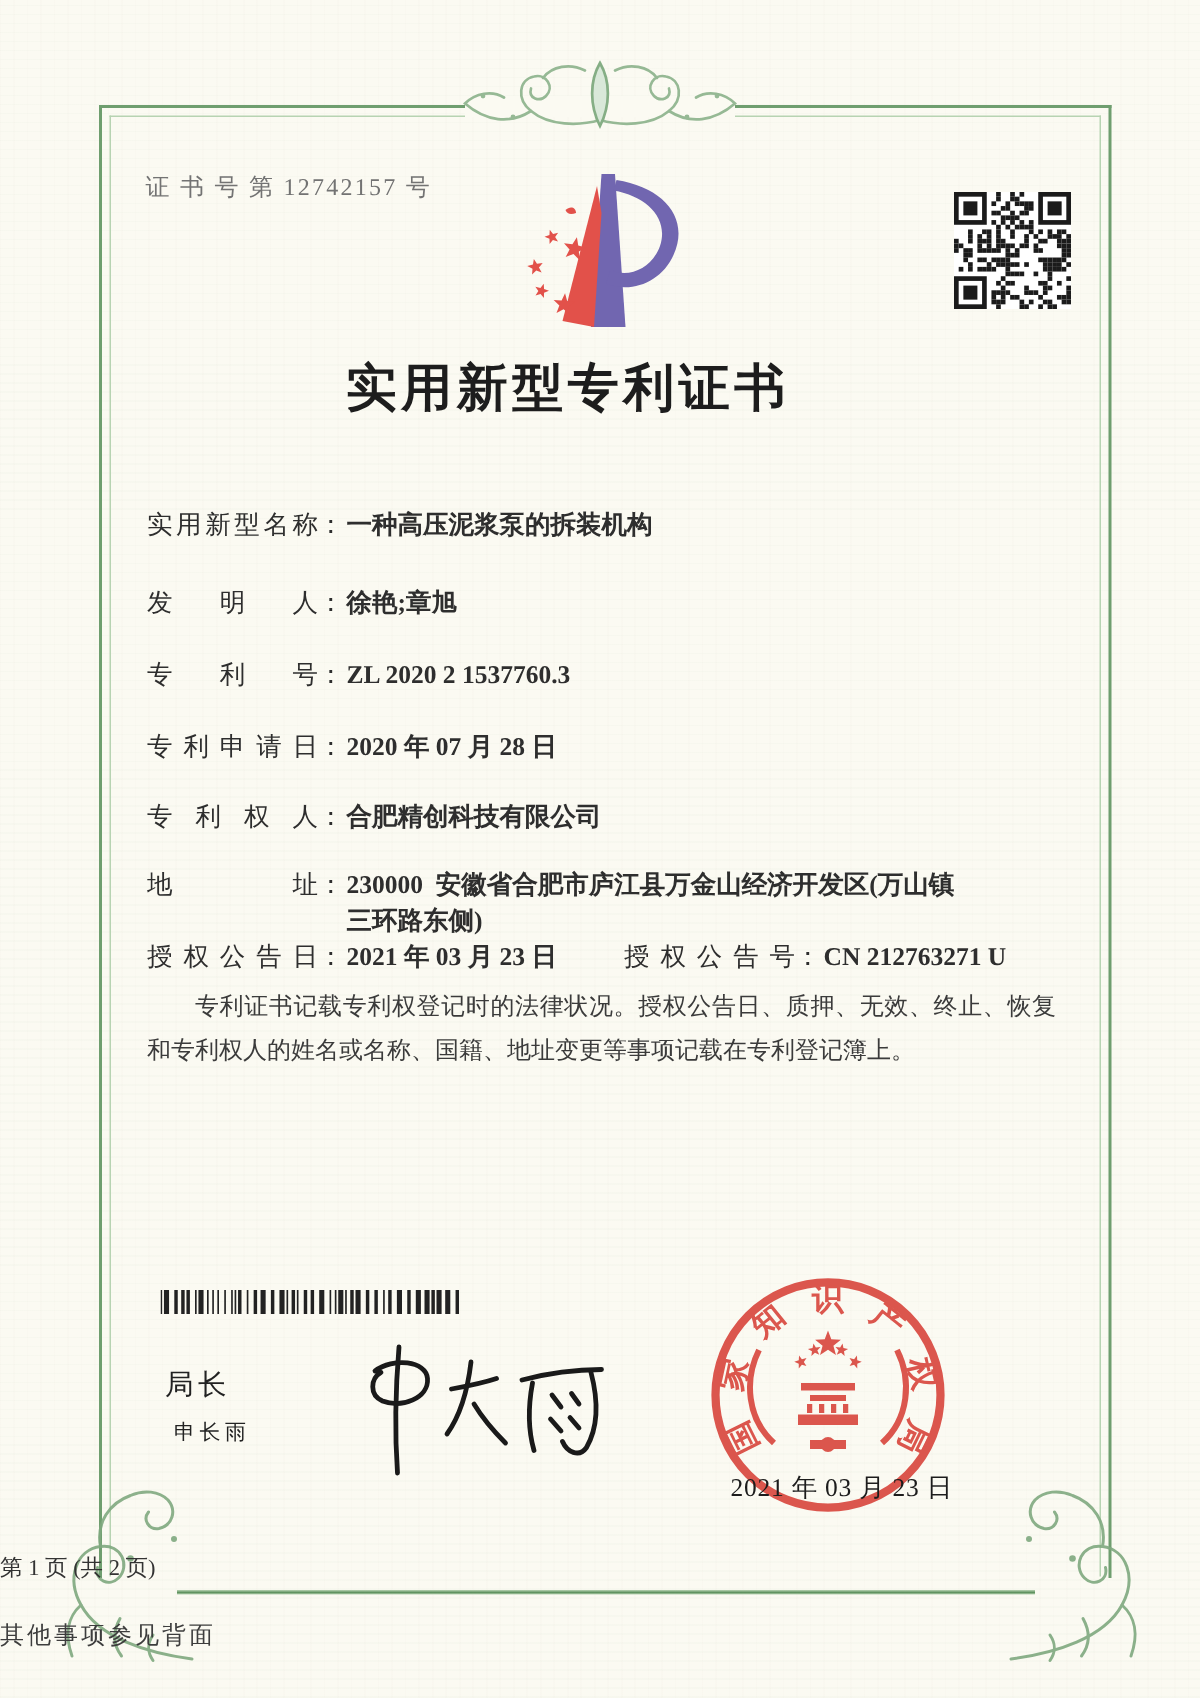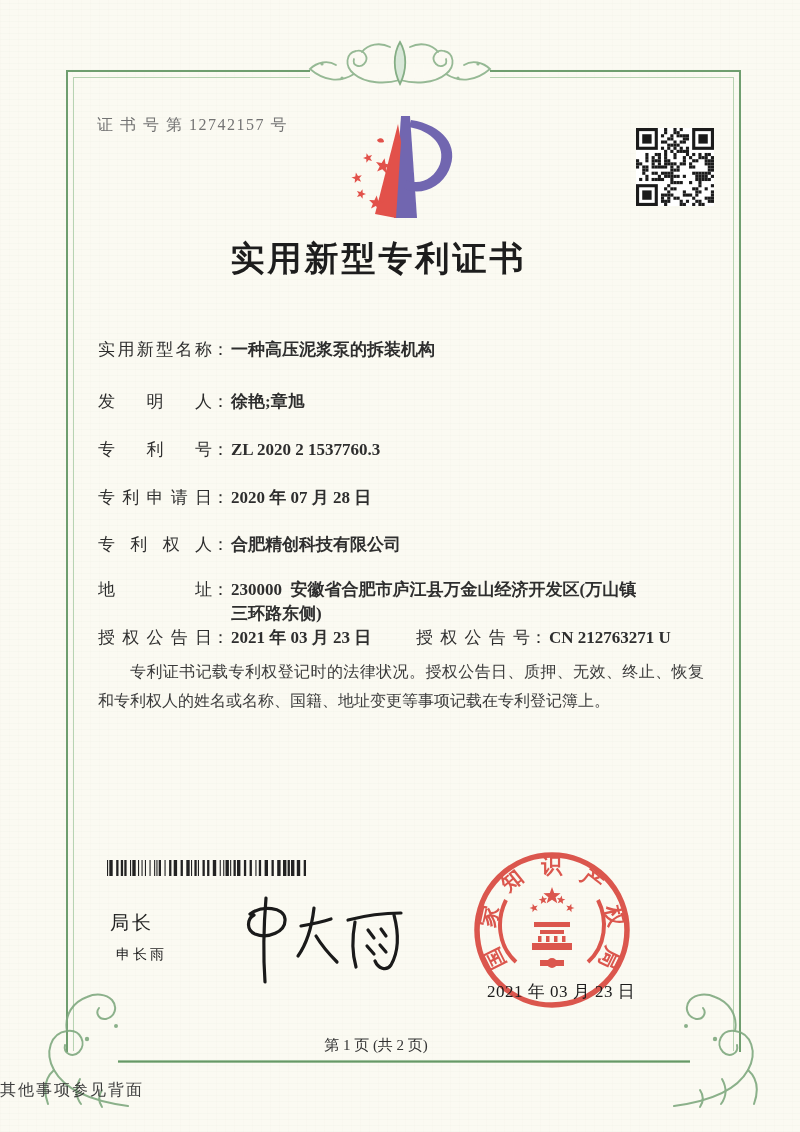--- a/index.html
+++ b/index.html
@@ -41,21 +41,21 @@
   .grant-no{position:absolute;left:318px;top:0;white-space:nowrap;}
   .body-text{position:absolute;left:98px;top:658px;width:606px;
     font-size:16px;line-height:28.5px;text-align:justify;color:#3b3b3b;}
   .body-text p{margin:0;text-indent:2em;}
   .barcode{position:absolute;left:107px;top:860px;width:200px;height:16px;}
   .off-title{position:absolute;left:110px;top:910px;font-size:19px;letter-spacing:3px;color:#222;}
   .off-name{position:absolute;left:116px;top:946px;font-size:14px;letter-spacing:3px;color:#222;}
   .signature{position:absolute;left:228px;top:892px;width:185px;height:96px;}
   .seal{position:absolute;left:470px;top:848px;width:164px;height:164px;opacity:.9;}
   .seal-date{position:absolute;left:487px;top:980px;font-size:17px;color:#1c1c1c;letter-spacing:.5px;z-index:3;}
-  .page-num{position:absolute;left:0;top:1036px;width:752px;text-align:center;font-size:15px;color:#333;}
+  .page-num{position:absolute;left:0;top:1036px;width:752px;font-size:15px;color:#333;}
   .back-note{position:absolute;left:0;top:1080px;width:752px;
     font-size:16px;letter-spacing:2px;color:#3d3d3d;}
   svg{display:block;}
 </style>
 </head>
 <body>
 
 <div class="page">
 
   <div class="frame-outer"></div>

